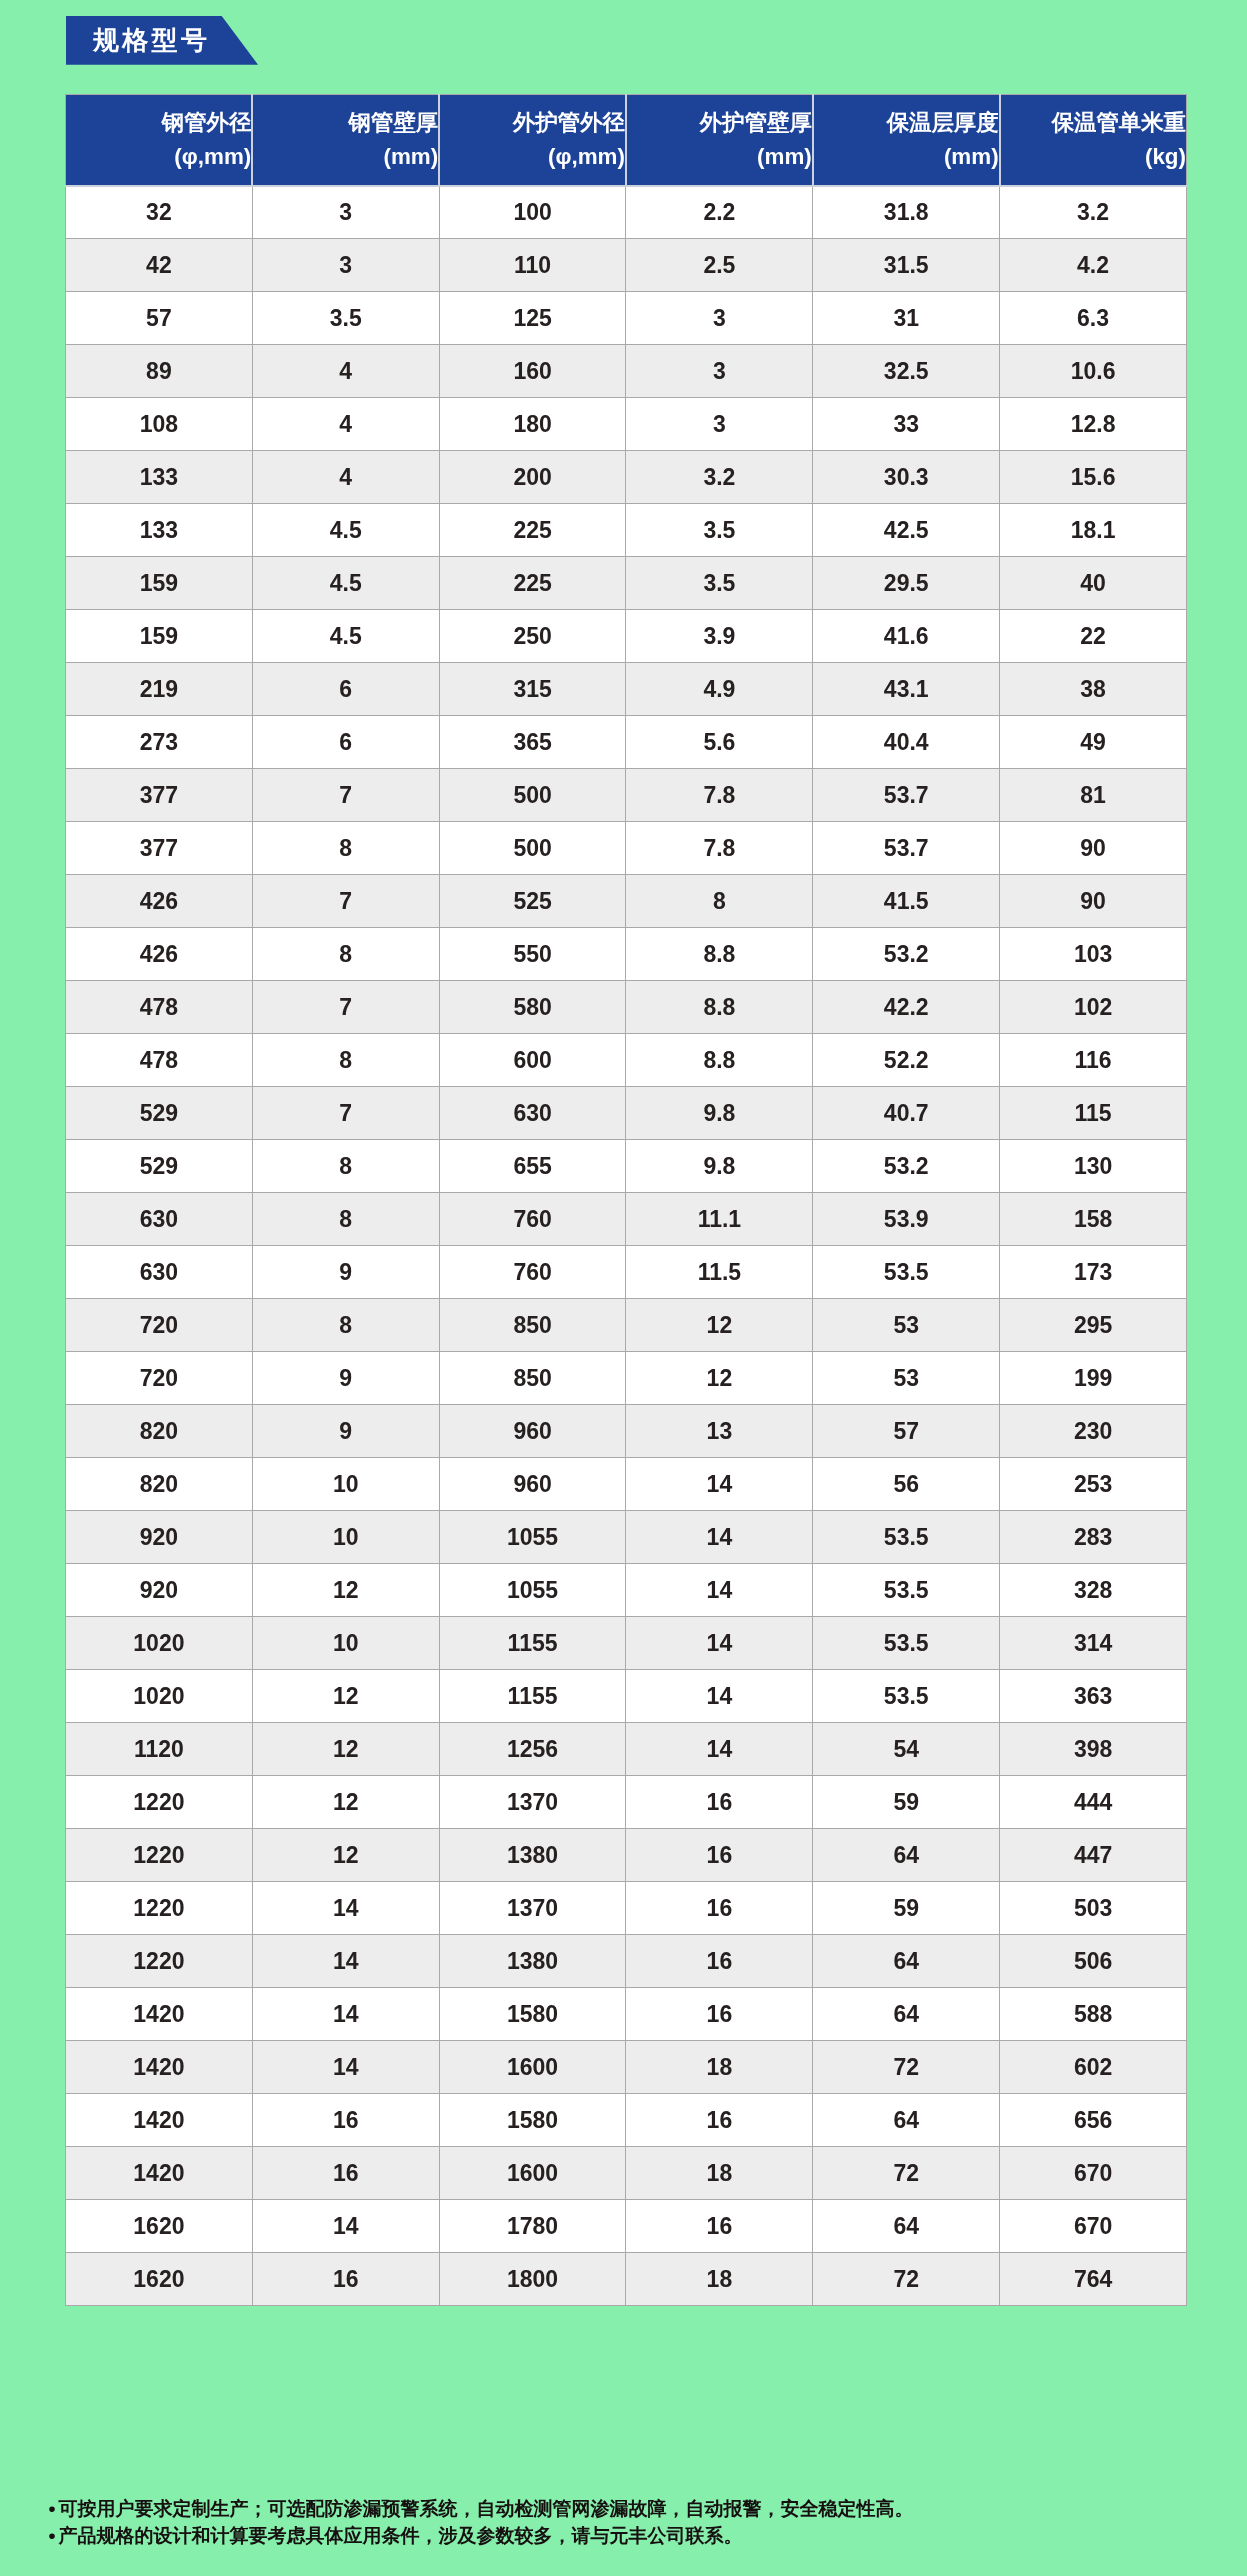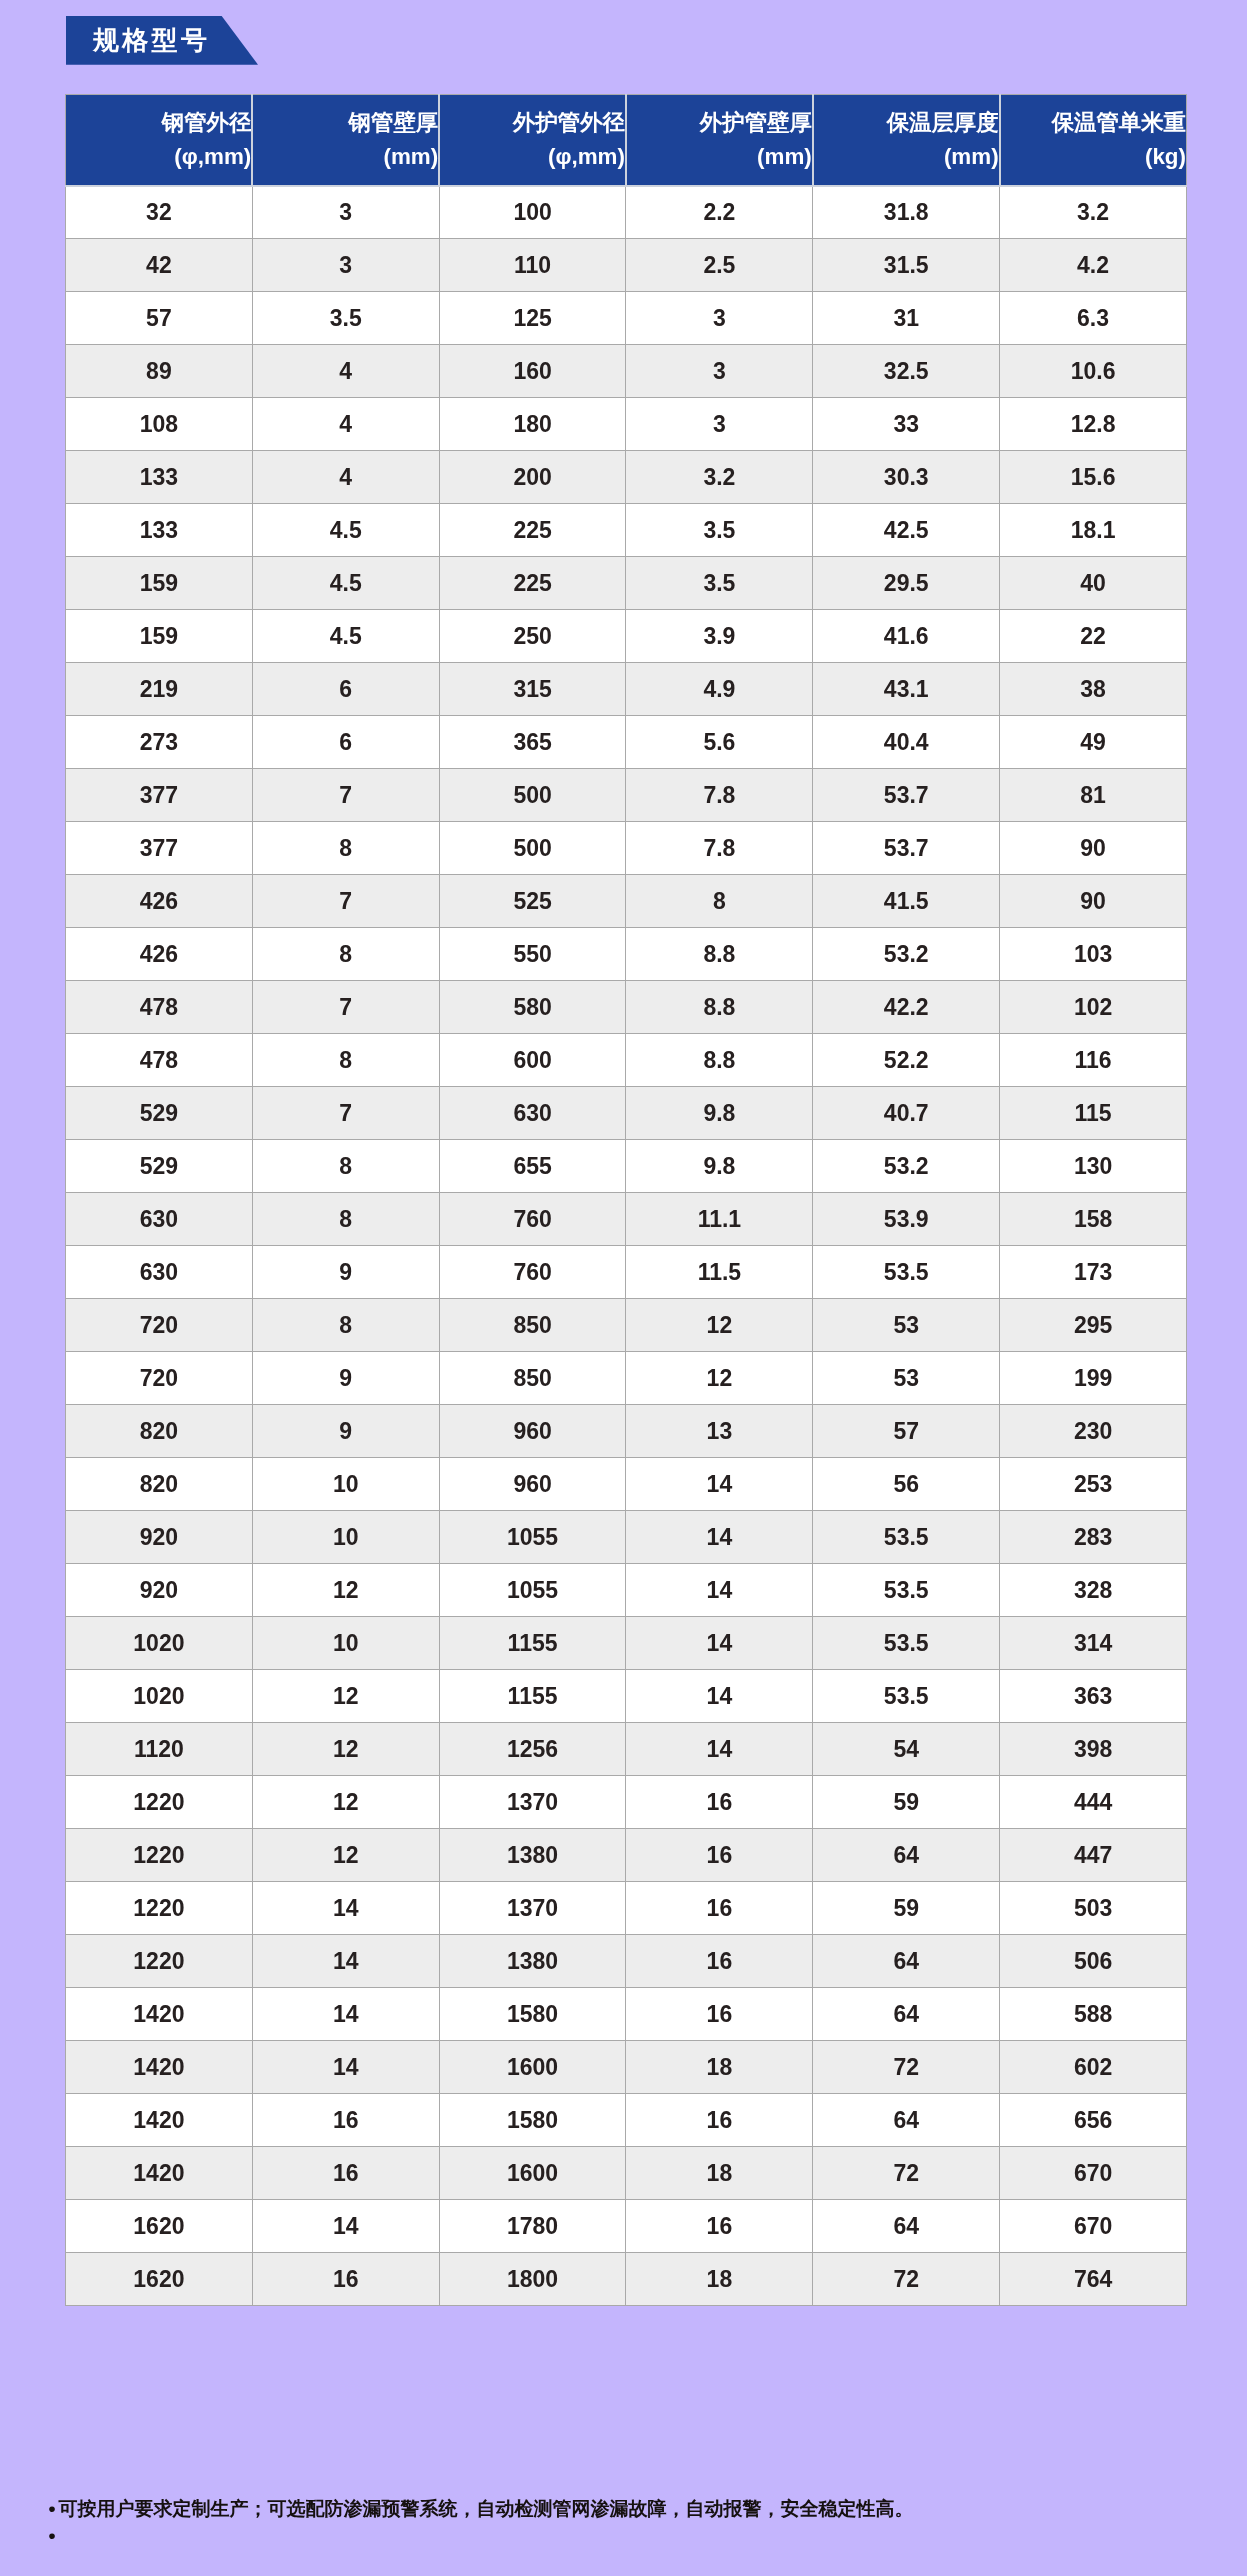--- a/index.html
+++ b/index.html
@@ -2,21 +2,21 @@
 <html style="font-size:13.3px"><head>
 <meta charset="utf-8">
 <style>
   * { margin: 0; padding: 0; box-sizing: border-box; }
   html, body { background: #ffffff; }
   body {
     width: 1247px; height: 2576px;
     position: relative;
     font-family: "Liberation Sans", "DejaVu Sans", sans-serif;
   }
-  .page { position: absolute; inset: 0; background: #c4b5fd; }
+  .page { position: absolute; inset: 0; background: #86efac; }
 
   
   .title-badge {
     position: absolute; left: 66px; top: 15.7px;
     width: 192px; height: 49px;
     background: #1c4398;
     clip-path: polygon(0 0, 81% 0, 100% 100%, 0 100%);
     display: flex; align-items: center;
     padding-left: 27px;
   }
@@ -424,17 +424,18 @@
       </tbody>
   </table>
 
   <div class="notes">
     <div class="note-line">
       <span class="note-bullet">●</span>
       <span>可按用户要求定制生产；可选配防渗漏预警系统，自动检测管网渗漏故障，自动报警，安全稳定性高。</span>
     </div>
     <div class="note-line">
       <span class="note-bullet">●</span>
+      <span>产品规格的设计和计算要考虑具体应用条件，涉及参数较多，请与元丰公司联系。</span>
     </div>
   </div>
 
 </div>
 
 
 </body></html>

